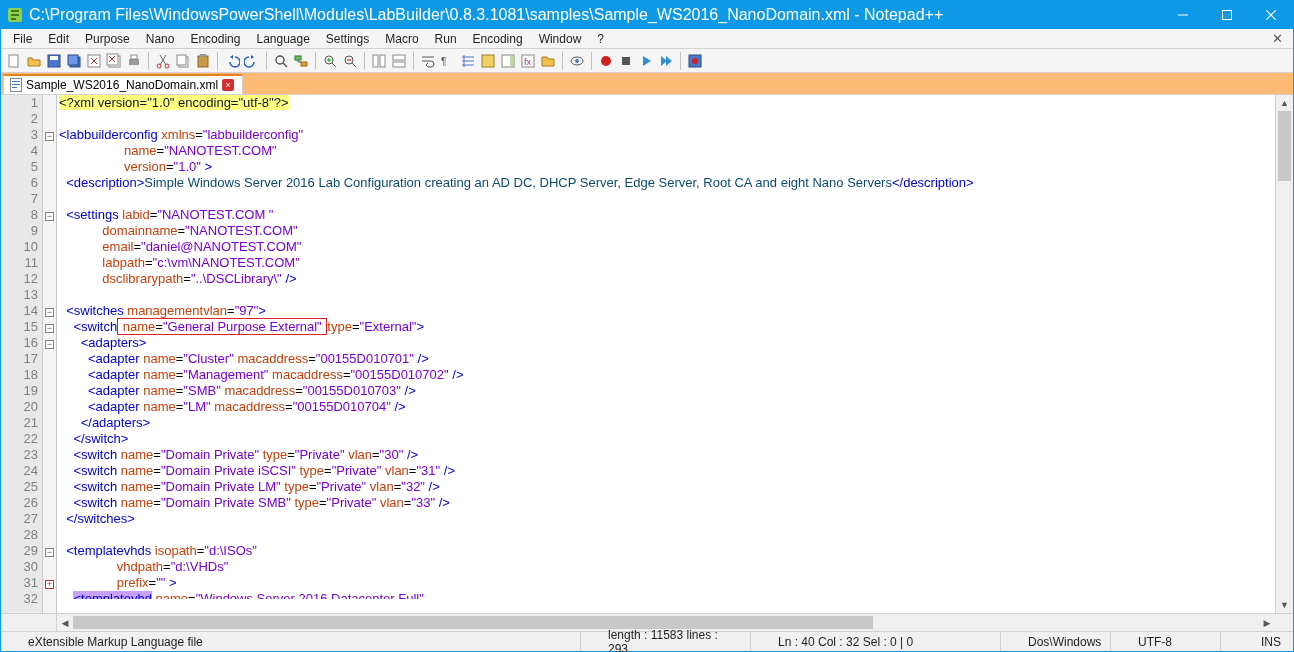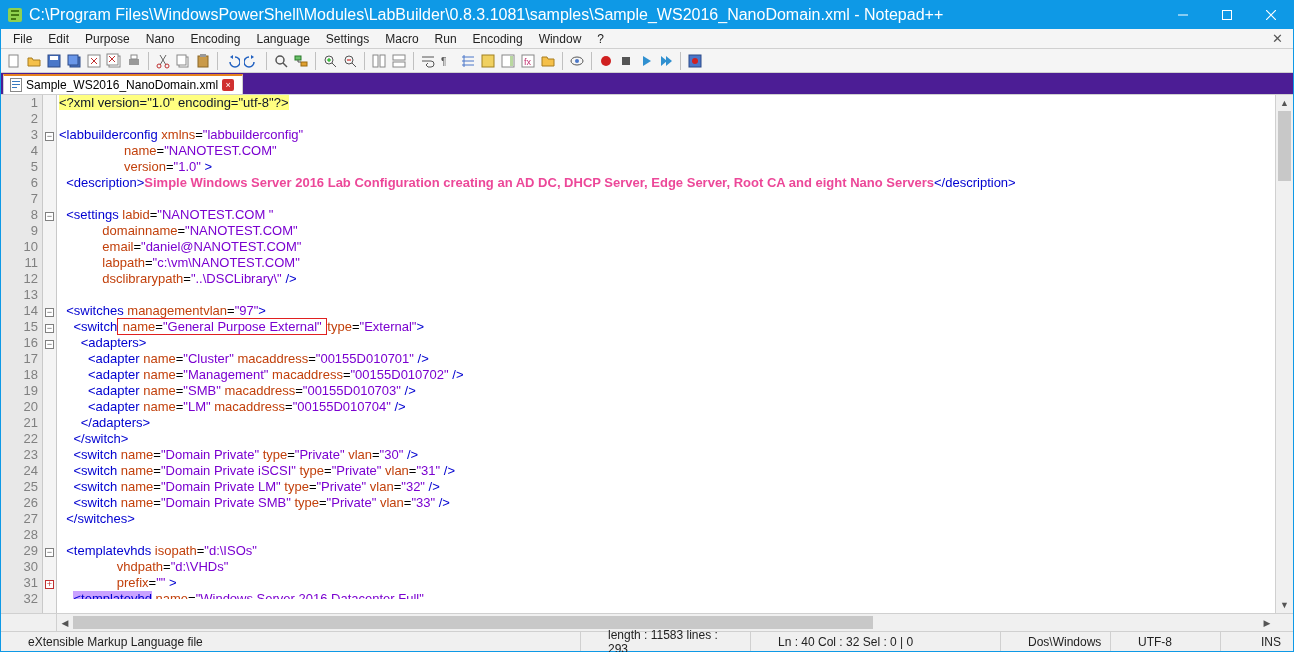--- a/index.html
+++ b/index.html
@@ -19,21 +19,21 @@
   .menubar { height: 20px; border-bottom: 1px solid #d0d0d0; display: flex; align-items: center; padding: 0 4px; background: #f5f5f5; }
   .menubar .menuitem { padding: 2px 8px; font-size: 12px; color: #222; }
   .menubar .close-x { margin-left: auto; padding: 0 6px; font-size: 13px; color: #555; }
 
   
   .toolbar { height: 24px; border-bottom: 1px solid #d0d0d0; display: flex; align-items: center; padding: 0 4px; gap: 2px; background: #f5f5f5; }
   .toolbar .tbtn { width: 18px; height: 18px; display: inline-flex; align-items: center; justify-content: center; }
   .toolbar .sep { width: 1px; height: 18px; background: #c0c0c0; margin: 0 3px; }
 
   
-  .tabstrip { height: 22px; background: #4c1d95; display: flex; align-items: flex-end; padding-left: 2px; border-bottom: 1px solid #d0d0d0; }
+  .tabstrip { height: 22px; background: #fdba74; display: flex; align-items: flex-end; padding-left: 2px; border-bottom: 1px solid #d0d0d0; }
   .tab { border: 1px solid #d0d0d0; border-bottom: none; padding: 2px 8px 2px 6px; background: #fff; display: flex; align-items: center; gap: 4px; font-size: 12px; }
   .tab.active { border-top: 2px solid #e6821e; }
   .tab .tab-close { width: 12px; height: 12px; background: #d03030; border-radius: 2px; display: inline-flex; align-items: center; justify-content: center; font-size: 9px; color: #fff; line-height: 1; }
 
   
   .editor-wrap { flex: 1; display: flex; flex-direction: row; min-height: 0; }
   .gutter { width: 42px; background: #e8e8e8; border-right: 1px solid #c9c9c9; text-align: right; color: #808080; font-family: Consolas, "Courier New", monospace; font-size: 13px; line-height: 16px; padding-top: 0; user-select: none; }
   .gutter div { padding-right: 4px; height: 16px; }
 
   .fold { width: 14px; border-right: 1px solid #c9c9c9; background: #f4f4f4; font-family: Consolas, monospace; font-size: 11px; line-height: 16px; color: #606060; text-align: center; }
@@ -48,21 +48,21 @@
   .vscroll .arrow { height: 16px; display:flex; align-items:center; justify-content:center; color:#555; font-size:9px; }
   .vscroll .thumb { position: absolute; top: 16px; left: 2px; right: 2px; height: 70px; background: #c8c8c8; }
 
   
   .pi    { color: #0f172a; background: #ffff80; }
   .tag   { color: #0000d0; }
   .ang   { color: #0000d0; }
   .attr  { color: #c2410c; }
   .eq    { color: #000; }
   .str   { color: #7a00d0; }
-  .txt   { color: #ec4899; font-weight: bold; }
+  .txt   { color: #0c4a6e; font-weight: normal; }
   .mark  { border: 1px solid #e02020; padding: 0 1px; }
   .hl    { background: #c9a2ff; }
 
   
   .hscroll-row { height: 18px; background:#f0f0f0; border-top:1px solid #d0d0d0; display:flex; }
   .hscroll-row .spacer { width: 56px; border-right:1px solid #d0d0d0;}
   .hscroll-row .track { flex:1; position:relative; }
   .hscroll-row .arrow { width:16px; display:flex; align-items:center; justify-content:center; color:#555; font-size:9px;}
   .hscroll-row .track .thumb { position:absolute; top:2px; bottom:2px; left:0; width:800px; background:#c8c8c8;}
   .hscroll-row .corner { width:18px; background:#f0f0f0;}

